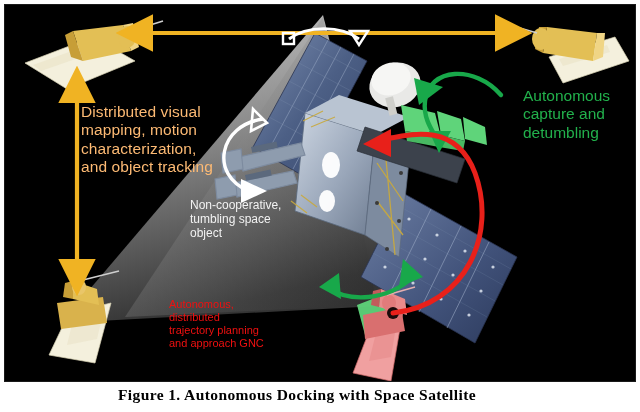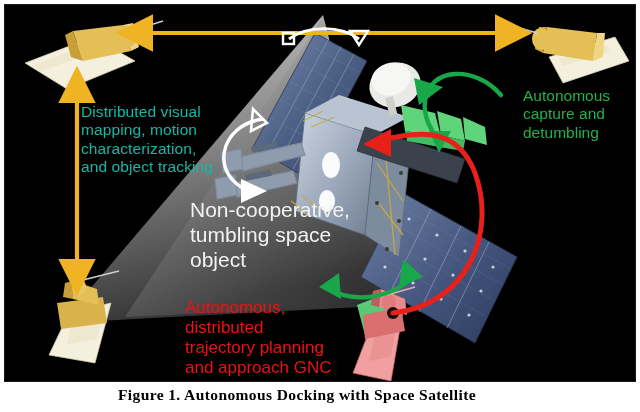--- a/index.html
+++ b/index.html
@@ -14,30 +14,30 @@
     border:1px solid #1a1a1a;
     box-sizing:border-box;
   }
   #cone-main{
     left:0;top:0;width:632px;height:378px;
   }
 
   
   .label{position:absolute;line-height:1.18;font-weight:400;white-space:pre-line;}
   #label-yellow{
-    left:76px;top:98px;width:190px;color:#14b8a6;font-size:15.5px;letter-spacing:.1px;
+    left:76px;top:98px;width:190px;color:#fdba74;font-size:15.5px;letter-spacing:.1px;
   }
   #label-white{
-    left:185px;top:193px;width:160px;color:#f2f2f2;font-size:21px;
+    left:185px;top:193px;width:160px;color:#f2f2f2;font-size:12px;
   }
   #label-green{
     left:518px;top:82px;width:125px;color:#22b14c;font-size:15.5px;
   }
   #label-red{
-    left:180px;top:293px;width:215px;color:#f01010;font-size:17px;
+    left:164px;top:293px;width:215px;color:#f01010;font-size:11px;
   }
 
   
   #caption{
     position:absolute;left:0;top:386px;width:594px;height:26px;
     text-align:center;color:#000;font-family:"Liberation Serif",serif;
     font-weight:700;font-size:15.5px;letter-spacing:.4px;
     overflow:hidden;white-space:nowrap;
   }
   #caption span{display:inline-block;}

